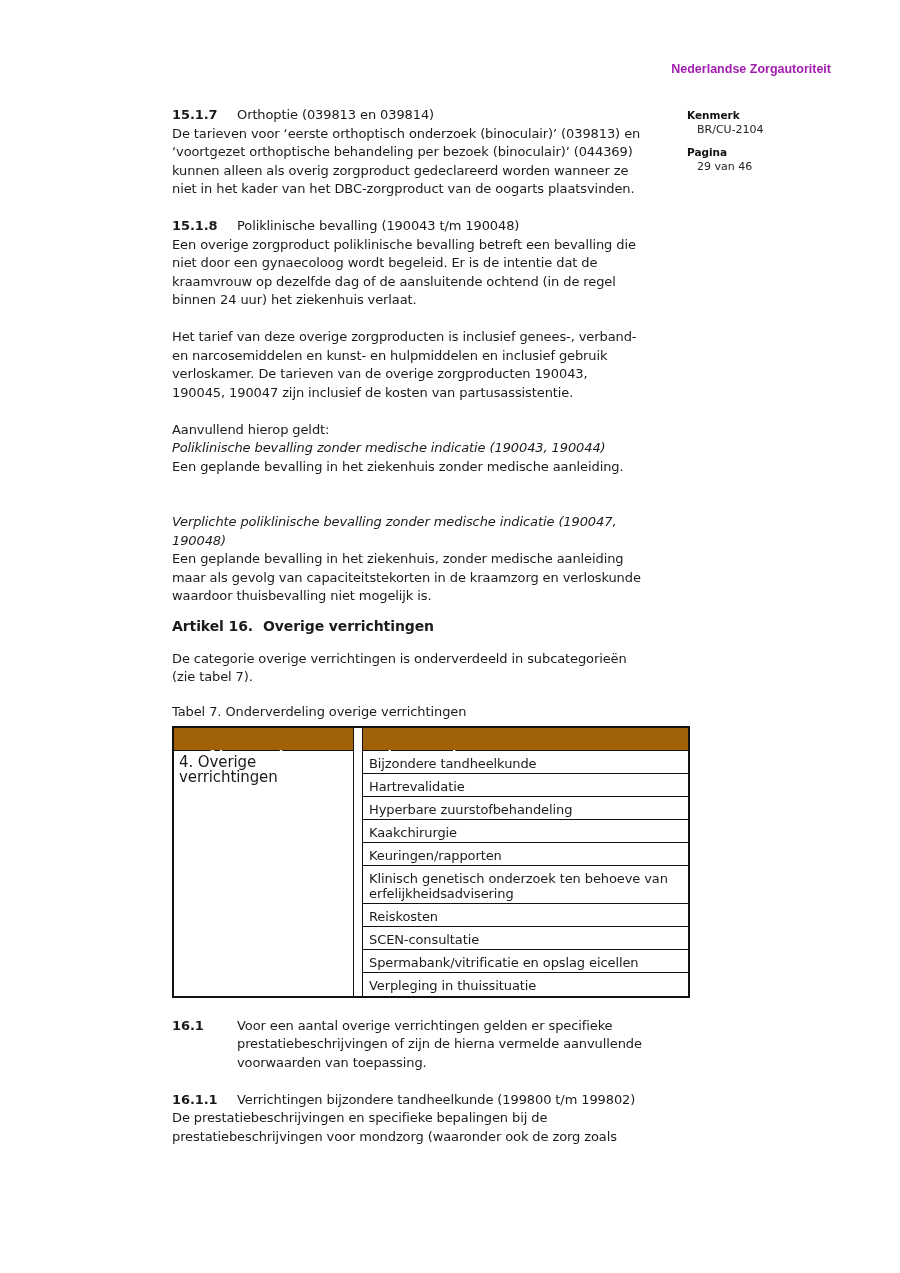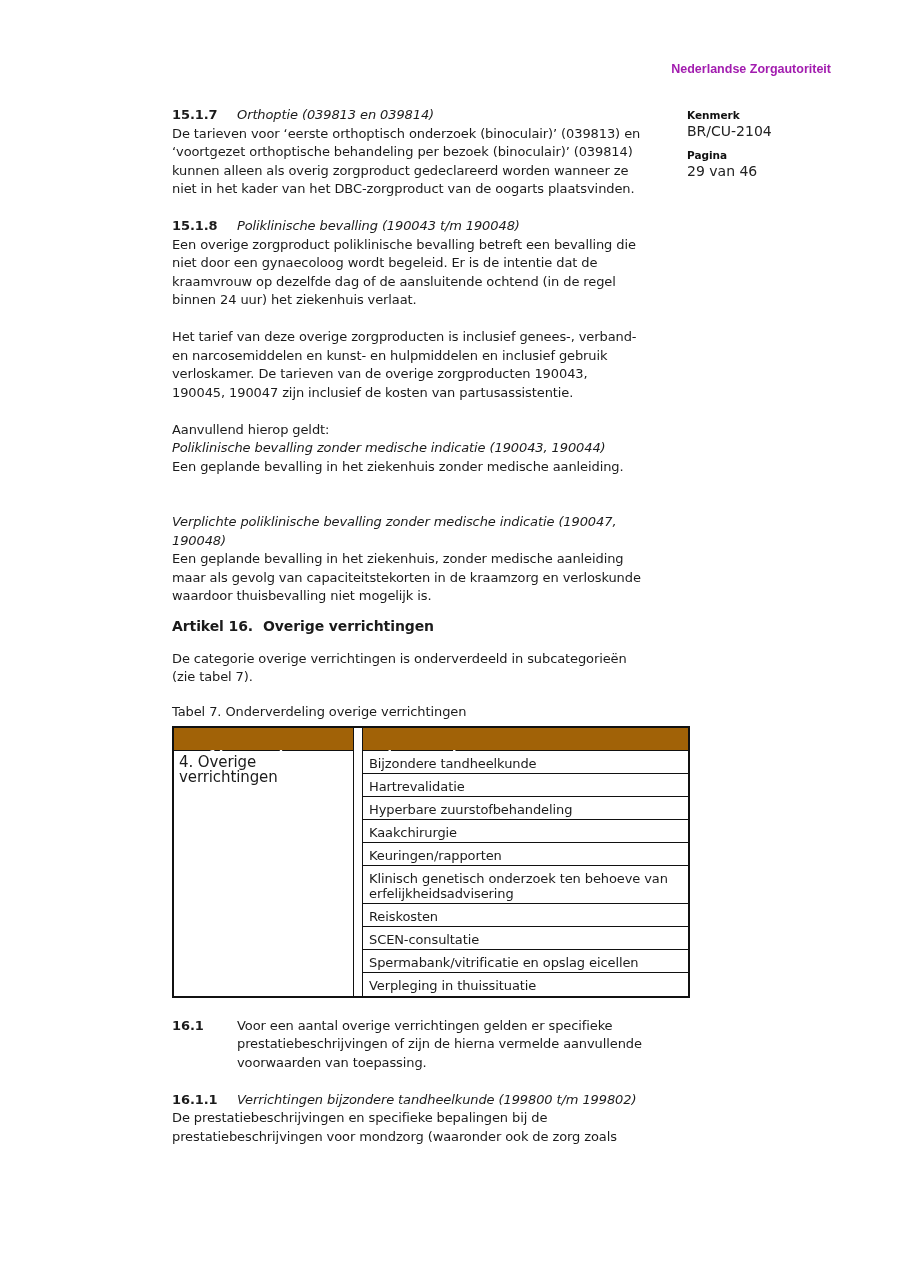--- a/index.html
+++ b/index.html
@@ -17,30 +17,30 @@
     font-family:"Liberation Sans",sans-serif;
     font-weight:bold;font-size:12.5px;color:#a21caf;
     letter-spacing:0px;
   }
   
   .meta{
     position:absolute;left:687px;top:109px;width:140px;
     font-size:12px;color:#222;
   }
   .meta .lbl{font-size:10.5px;font-weight:bold;color:#111;margin-bottom:2px;}
-  .meta .val{font-size:14px;margin-bottom:10px;}
+  .meta .val{font-size:11px;margin-bottom:10px;margin-left:10px;}
   
   .main{
     position:absolute;left:172px;top:106px;width:519px;
     font-size:13px;line-height:18.5px;letter-spacing:-0.1px;
   }
   .para{white-space:pre;}
   .gap{height:18.5px;}
   .sec-head .num{font-weight:bold;display:inline-block;width:65px;}
-  .sec-head .ttl{font-style:italic;}
+  .sec-head .ttl{}
   .italic{font-style:italic;white-space:pre;}
   .art-head{font-weight:bold;font-size:14px;line-height:20px;margin-top:10px;}
   .art-head .anum{display:inline-block;width:91px;}
   .art-body{margin-top:14px;}
   .tbl-caption{margin-top:17px;margin-bottom:6px;line-height:16px;}
   
   .tbl{
     width:518px;box-sizing:border-box;
     border:2px solid #111;
     display:flex;align-items:stretch;
@@ -86,21 +86,21 @@
     <div class="lbl">Pagina</div>
     <div class="val">29 van 46</div>
   </div>
 
   <div class="main">
 
     <div class="sec-head">
       <span class="num">15.1.7</span><span class="ttl">Orthoptie (039813 en 039814)</span>
     </div>
     <div class="para">De tarieven voor ‘eerste orthoptisch onderzoek (binoculair)’ (039813) en
-‘voortgezet orthoptische behandeling per bezoek (binoculair)’ (039814)
+‘voortgezet orthoptische behandeling per bezoek (binoculair)’ (044369)
 kunnen alleen als overig zorgproduct gedeclareerd worden wanneer ze
 niet in het kader van het DBC-zorgproduct van de oogarts plaatsvinden.</div>
 
     <div class="gap"></div>
 
     <div class="sec-head">
       <span class="num">15.1.8</span><span class="ttl">Poliklinische bevalling (190043 t/m 190048)</span>
     </div>
     <div class="para">Een overige zorgproduct poliklinische bevalling betreft een bevalling die
 niet door een gynaecoloog wordt begeleid. Er is de intentie dat de

